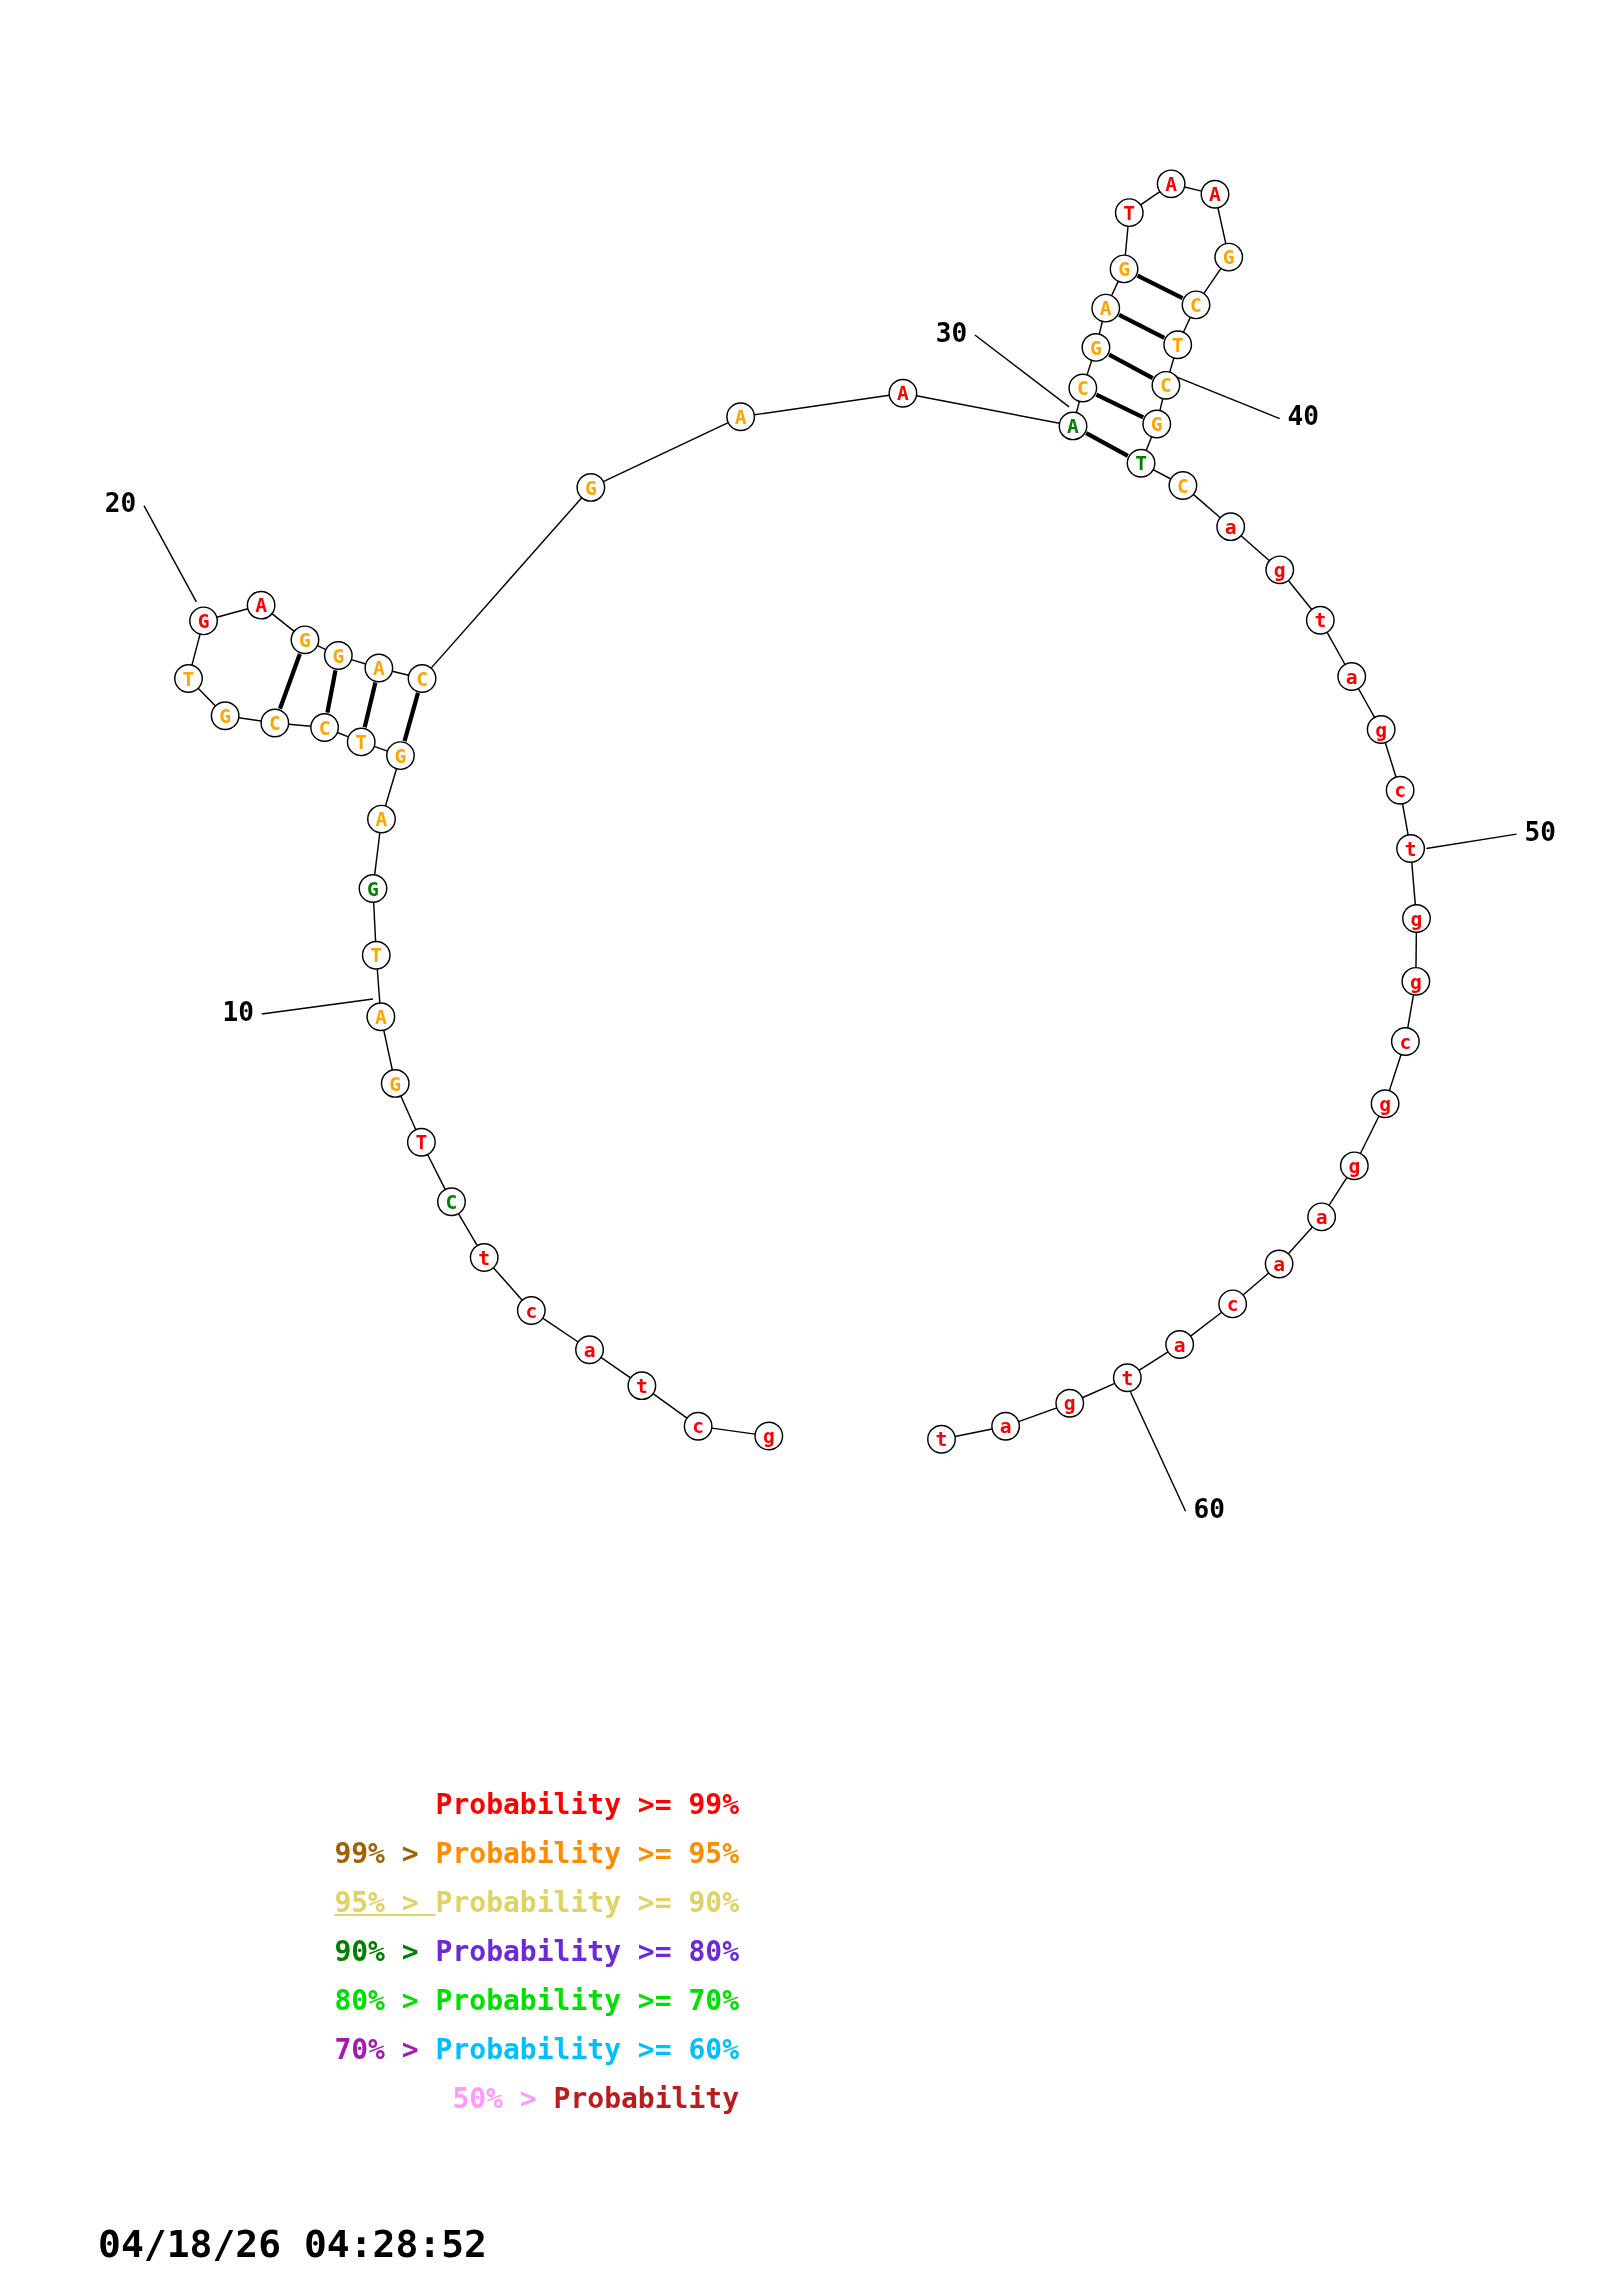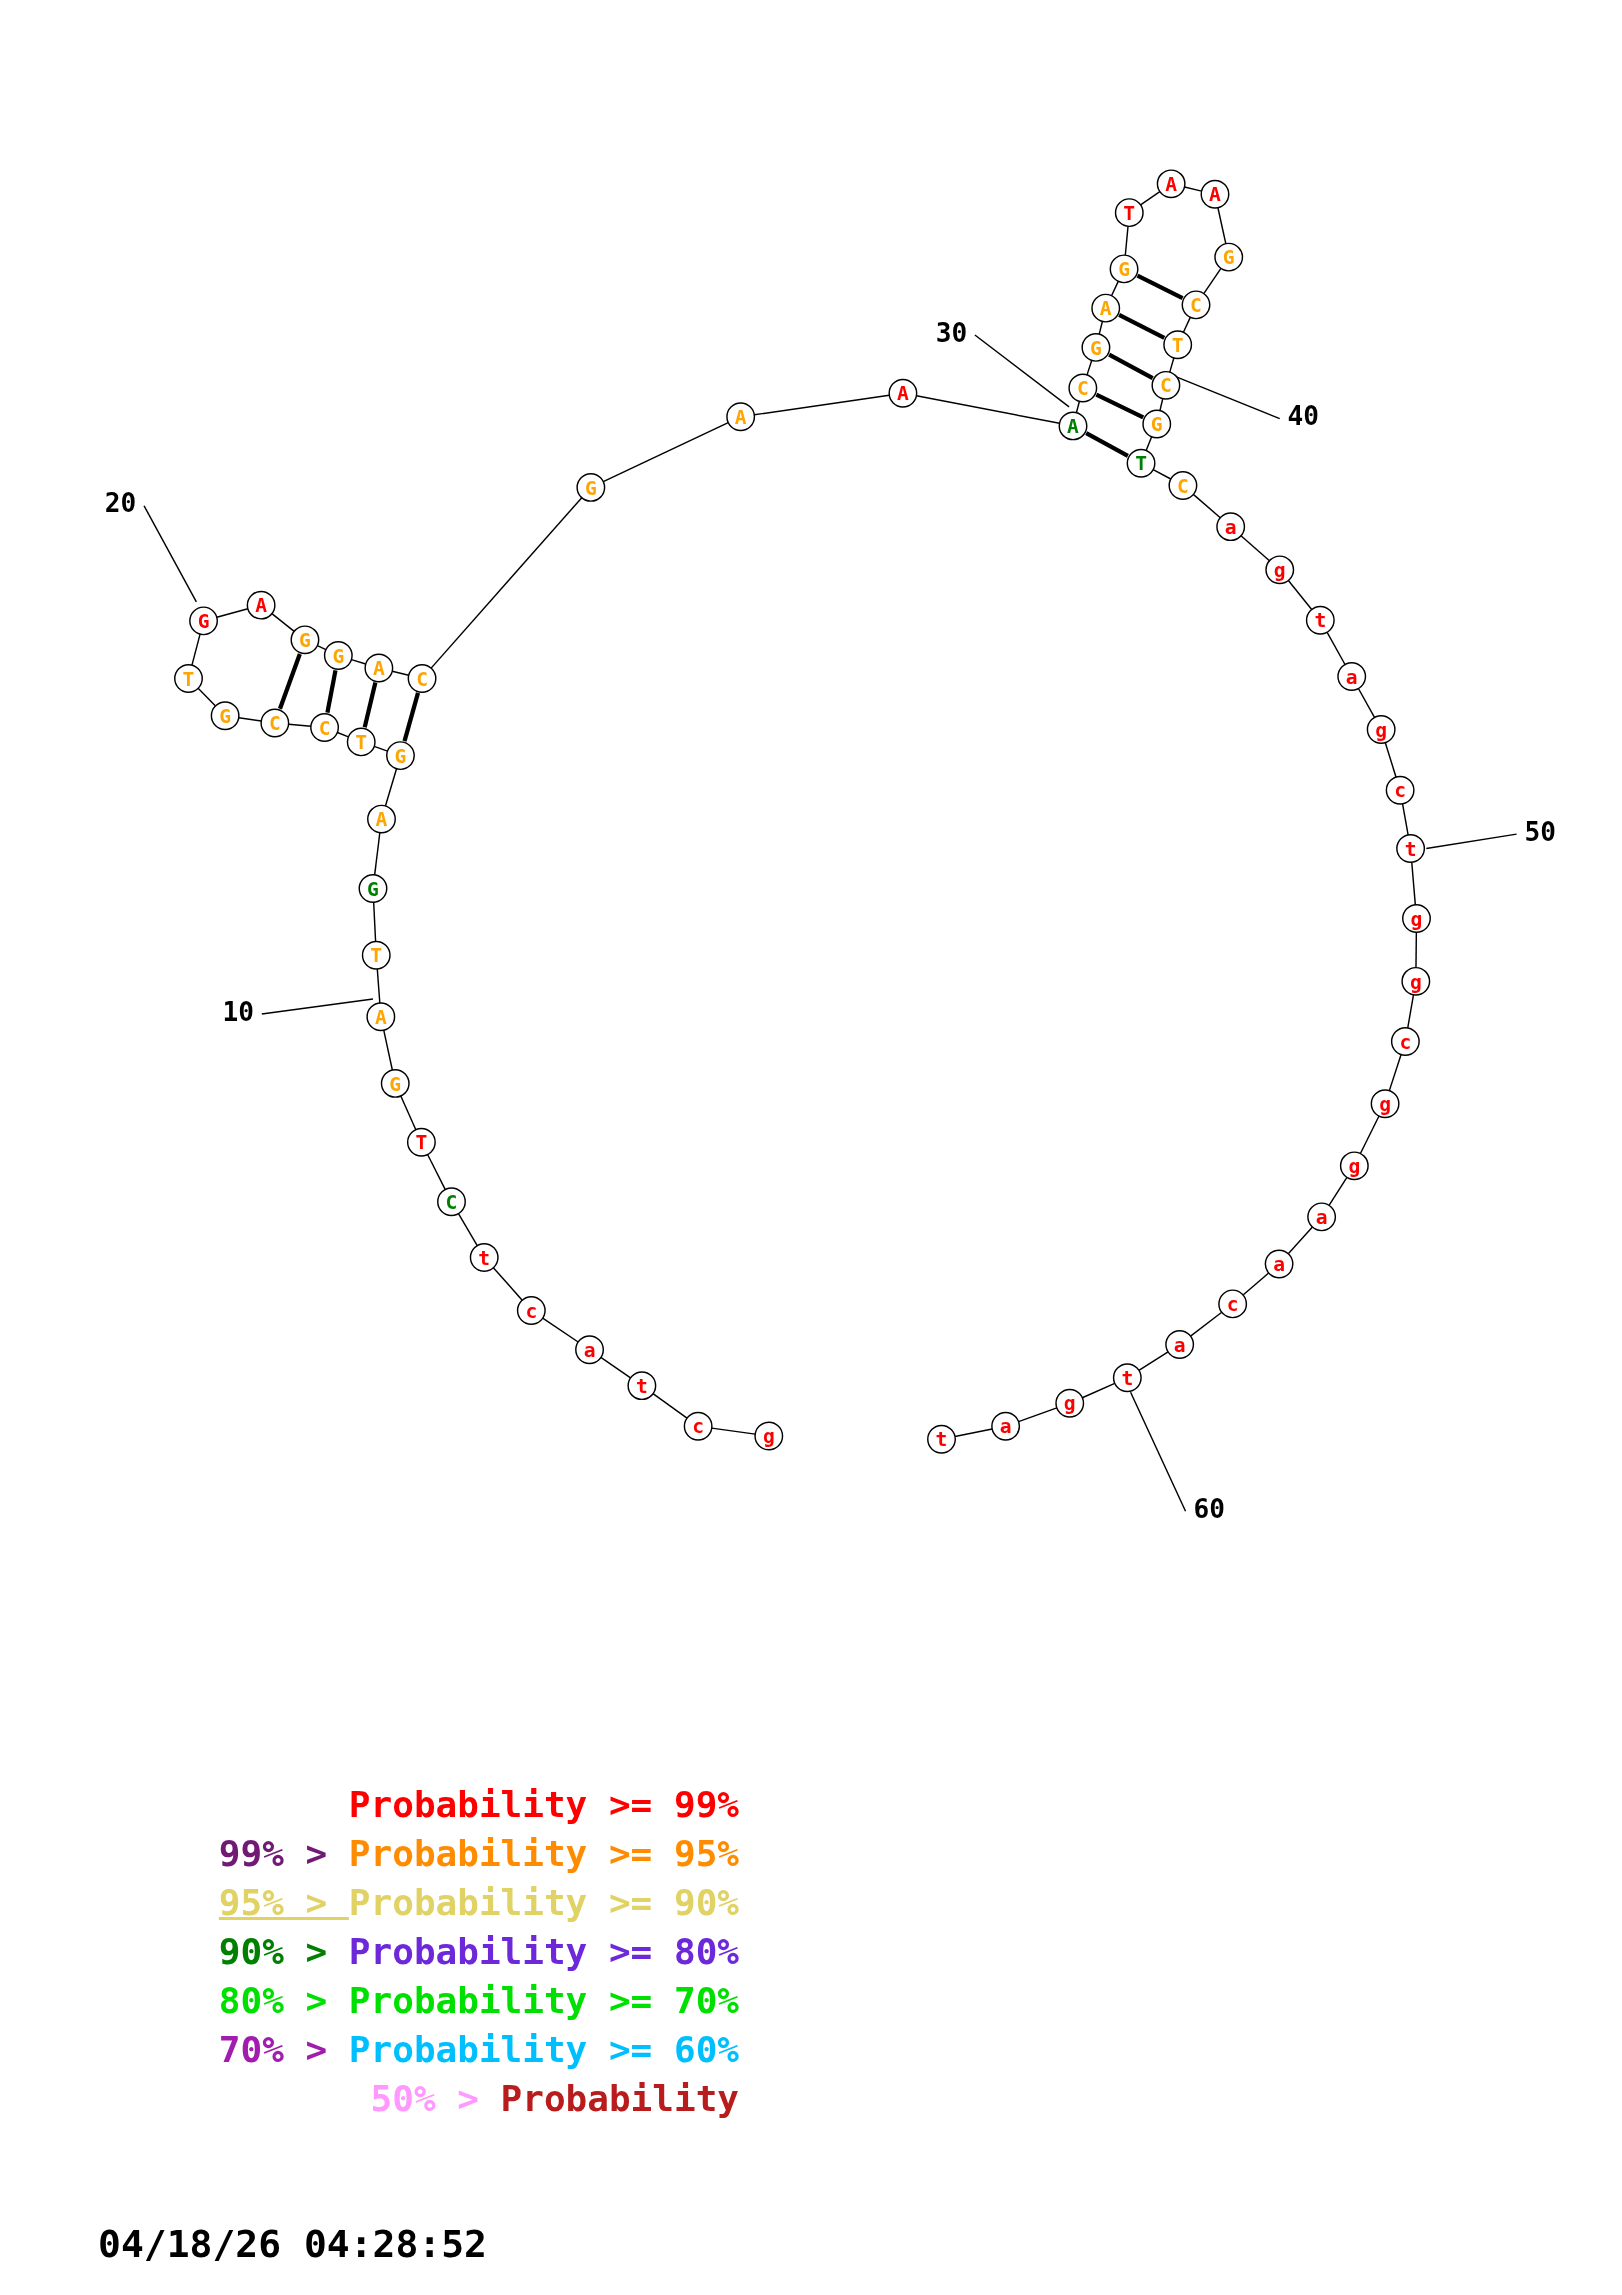--- a/index.html
+++ b/index.html
@@ -21,21 +21,21 @@
     width: 1622px;
     height: 1701px;
   }
   #legend-block {
     position: absolute;
     left: 0;
     top: 1780px;
     width: 818px;
     font-family: "DejaVu Sans Mono", "Liberation Mono", monospace;
     font-weight: bold;
-    font-size: 36px;
+    font-size: 28px;
     line-height: 49px;
   }
   .legend-row {
     text-align: right;
     white-space: pre;
     padding-right: 79px;
   }
   .legend-seg { white-space: pre; }
   #timestamp {
     position: absolute;
@@ -428,21 +428,21 @@
         <g>
           <circle cx="1439" cy="2200" r="21" class="nt-circle"></circle>
           <text x="1439" y="2201" class="nt-label" fill="#ff0000">t</text>
         </g>
       </g>
     </svg>
 </div>
 
 <div id="legend-block">
     <div class="legend-row"><span class="legend-seg" style="color: rgb(255, 0, 0);">Probability &gt;= 99%</span></div>
-    <div class="legend-row"><span class="legend-seg" style="color: #701a75;">99% &gt; </span><span class="legend-seg" style="color: rgb(255, 140, 0);">Probability &gt;= 95%</span></div>
+    <div class="legend-row"><span class="legend-seg" style="color: #a16207;">99% &gt; </span><span class="legend-seg" style="color: rgb(255, 140, 0);">Probability &gt;= 95%</span></div>
     <div class="legend-row"><span class="legend-seg" style="color: rgb(224, 210, 100); text-decoration: underline;">95% &gt; </span><span class="legend-seg" style="color: rgb(224, 210, 100);">Probability &gt;= 90%</span></div>
     <div class="legend-row"><span class="legend-seg" style="color: rgb(0, 128, 0);">90% &gt; </span><span class="legend-seg" style="color: #6d28d9; margin-top: 28px;">Probability &gt;= 80%</span></div>
     <div class="legend-row"><span class="legend-seg" style="color: rgb(0, 224, 0);">80% &gt; </span><span class="legend-seg" style="color: rgb(0, 224, 0);">Probability &gt;= 70%</span></div>
     <div class="legend-row"><span class="legend-seg" style="color: #a21caf; margin-top: 48px;">70% &gt; </span><span class="legend-seg" style="color: rgb(0, 191, 255);">Probability &gt;= 60%</span></div>
     <div class="legend-row"><span class="legend-seg" style="color: rgb(255, 153, 255);">50% &gt; </span><span class="legend-seg" style="color: #b91c1c;">Probability</span></div>
   </div>
 
 <div id="timestamp">04/18/26 04:28:52</div>
 
 

